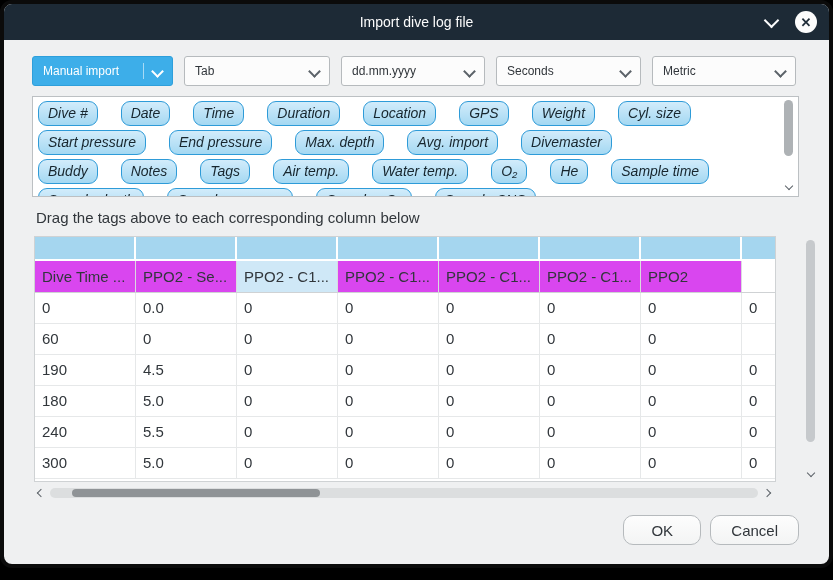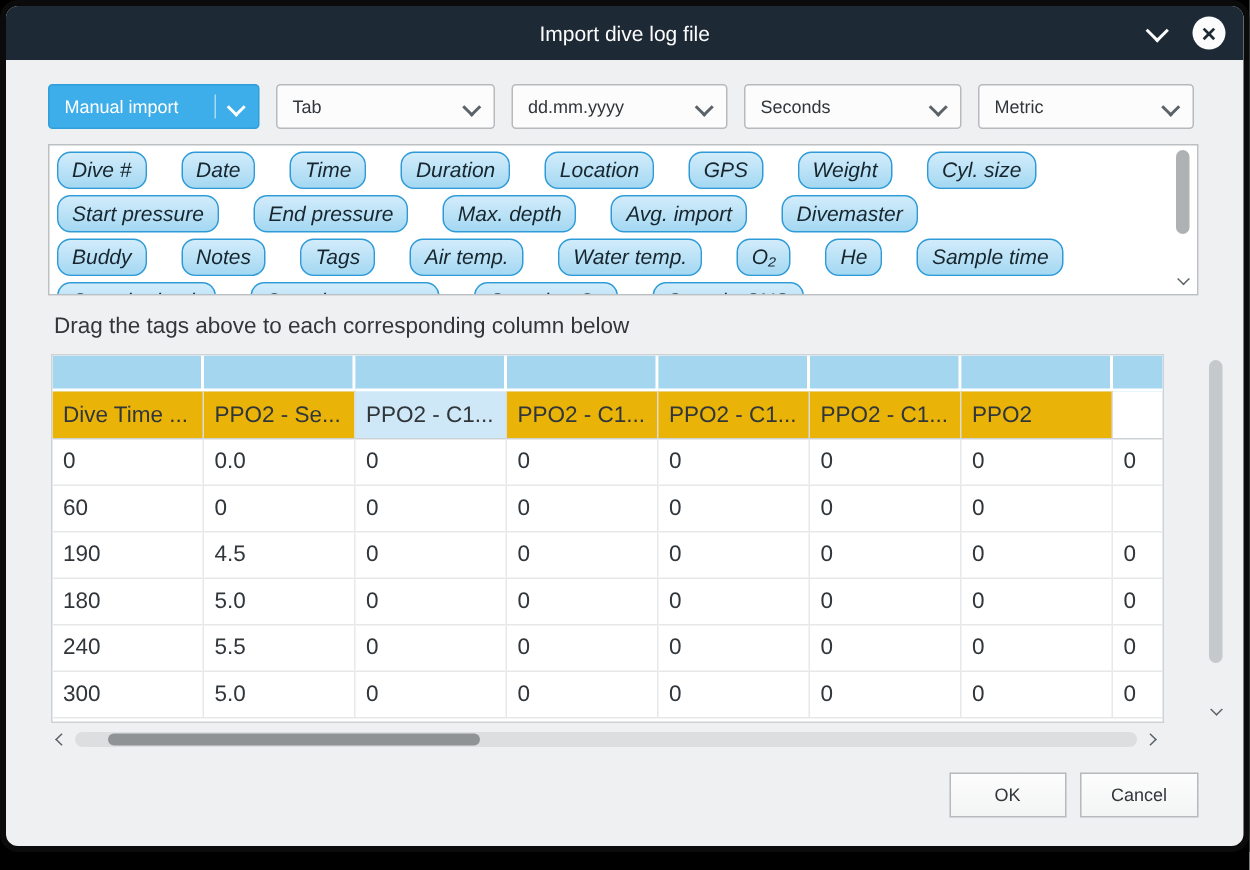--- a/index.html
+++ b/index.html
@@ -67,41 +67,41 @@
   .table-wrap {
     width:740px; height:244px; overflow:hidden; background:#fff;
     border:1px solid #cfd2d4; box-sizing:content-box;
   }
   .drop-row, .thead, .trow { display:grid; grid-template-columns:repeat(8, 101px); width:808px; }
   .drop-row { height:24px; background:#fff; }
   .drop-cell { background:#a5d6ef; border-right:2px solid #fff; border-bottom:2px solid #fff; }
   .thead { height:31px; border-bottom:1px solid #cfd2d4; }
   .hcell {
     font-size:15px; line-height:31px; padding-left:7px; color:#31363b;
-    border-right:1px solid #dadcde; white-space:nowrap; overflow:hidden; background:#eab308;
+    border-right:1px solid #dadcde; white-space:nowrap; overflow:hidden; background:#d946ef;
   }
   .hcell.hl { background:#cfe8f7; }
   .trow { height:30px; border-bottom:1px solid #e6e8e9; }
   .tcell {
     font-size:15px; line-height:30px; padding-left:7px;
     border-right:1px solid #e6e8e9; white-space:nowrap; overflow:hidden;
   }
   .table-vscroll { top:2px; right:-18px; bottom:2px; height:auto; }
   .table-vscroll .vthumb { top:2px; height:202px; background:#c6c9cc; }
   
   .hscroll { position:relative; width:740px; height:16px; margin:3px 0 0 2px; display:flex; align-items:center; }
   .hscroll .scroll-arrow { position:static; width:14px; height:14px; }
   .htrack { position:relative; flex:1; height:10px; border-radius:5px; background:#dcdedf; margin:0 2px; }
   .hthumb { position:absolute; top:1px; left:22px; width:248px; height:8px; border-radius:4px; background:#8f9396; cursor:grab; }
   
   .btn-row { display:flex; justify-content:flex-end; gap:9px; margin-top:14px; }
   .btn {
     min-width:78px; height:30px; padding:0 20px; box-sizing:border-box;
-    background:linear-gradient(#fdfdfd,#f3f4f4); border:1px solid #b6babd; border-radius:0;
-    font-family:"Liberation Sans", sans-serif; font-size:12px; color:#31363b; cursor:pointer;
+    background:linear-gradient(#fdfdfd,#f3f4f4); border:1px solid #b6babd; border-radius:10px;
+    font-family:"Liberation Sans", sans-serif; font-size:15px; color:#31363b; cursor:pointer;
   }
 </style>
 </head>
 <body>
 
 <div class="window">
 
   <div class="titlebar">
     <div class="title">Import dive log file</div>
     <div class="tb-icons">

